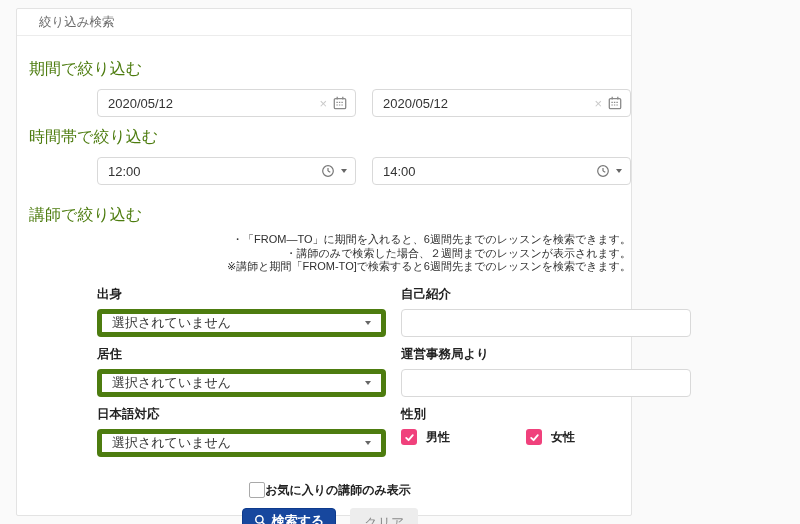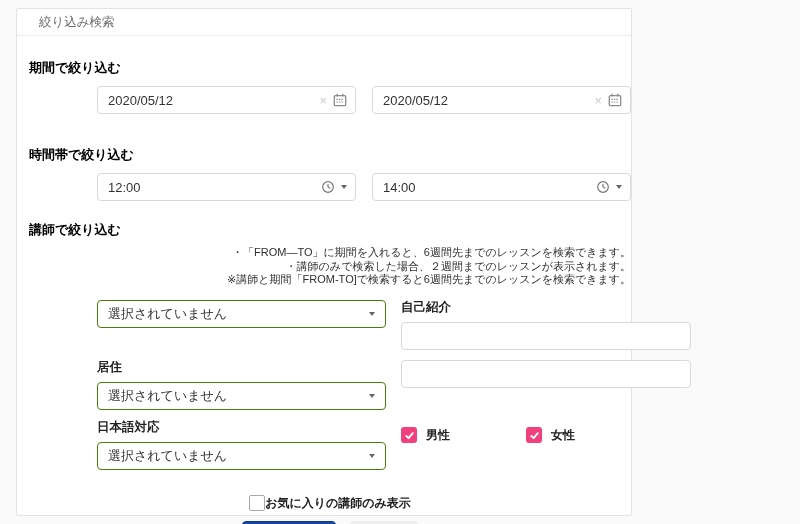--- a/index.html
+++ b/index.html
@@ -19,23 +19,23 @@
   }
   .card-header {
     padding:5px 22px 4px;
     font-size:12.5px;
     color:#6a6a6a;
     border-bottom:1px solid #ececec;
   }
   .card-body { padding:0 0 0 12px; }
 
   .section-title {
-    font-size:13px;
-    font-weight:bold;
-    color:#000000;
+    font-size:16px;
+    font-weight:normal;
+    color:#4d7c0f;
     margin-top:23px;
   }
   .fields-row {
     display:flex;
     gap:16px;
     margin-left:68px;
     margin-top:9px;
   }
   .input-wrap {
     position:relative;
@@ -87,21 +87,21 @@
   }
   .field-label {
     font-size:12.5px;
     font-weight:bold;
     color:#222;
     margin-bottom:8px;
     line-height:14px;
   }
   .select-box {
     height:28px;
-    border:1px solid #4d7c0f;
+    border:5px solid #4d7c0f;
     border-radius:4px;
     background:#fff;
     display:flex;
     align-items:center;
     justify-content:space-between;
     padding:0 10px;
     font-size:13px;
     color:#333;
     cursor:pointer;
     text-align:right;
@@ -214,21 +214,21 @@
               <line x1="4.2" y1="0.8" x2="4.2" y2="3.6" stroke="#8a8a8a" stroke-width="1.3"></line>
               <line x1="9.8" y1="0.8" x2="9.8" y2="3.6" stroke="#8a8a8a" stroke-width="1.3"></line>
               <line x1="3.4" y1="6.4" x2="10.8" y2="6.4" stroke="#8a8a8a" stroke-width="1.2" stroke-dasharray="1.4 1.1"></line>
               <line x1="3.4" y1="9" x2="10.8" y2="9" stroke="#8a8a8a" stroke-width="1.2" stroke-dasharray="1.4 1.1"></line>
             </svg>
           </span>
         </span>
       </div>
     </div>
 
-    <div class="section-title" style="margin-top:32px;">時間帯で絞り込む</div>
+    <div class="section-title" style="margin-top:10px;">時間帯で絞り込む</div>
     <div class="fields-row">
       <div class="input-wrap">
         <input value="12:00" style="">
         <span class="adorn">
           <span>
             <svg width="14" height="14" viewBox="0 0 14 14">
               <circle cx="7" cy="7" r="5.3" fill="none" stroke="#777" stroke-width="1.2"></circle>
               <line x1="7" y1="7" x2="7" y2="3.9" stroke="#777" stroke-width="1.2"></line>
               <line x1="7" y1="7" x2="9.3" y2="8.2" stroke="#777" stroke-width="1.2"></line>
             </svg>
@@ -253,49 +253,52 @@
 
     <div class="section-title" style="margin-top:20px;">講師で絞り込む</div>
     <div class="notes">
       <div>・「FROM―TO」に期間を入れると、6週間先までのレッスンを検索できます。</div>
       <div>・講師のみで検索した場合、２週間までのレッスンが表示されます。</div>
       <div class="indent">※講師と期間「FROM-TO]で検索すると6週間先までのレッスンを検索できます。</div>
     </div>
 
     <div class="grid">
       <div>
+        <div class="field-label">出身</div>
         <div class="select-box">
           <span>選択されていません</span>
           <span class="caret"></span>
         </div>
       </div>
       <div>
         <div class="field-label">自己紹介</div>
         <input class="text-input" value="" style="">
       </div>
 
       <div>
         <div class="field-label">居住</div>
         <div class="select-box">
           <span>選択されていません</span>
           <span class="caret"></span>
         </div>
       </div>
       <div>
+        <div class="field-label">運営事務局より</div>
         <input class="text-input" value="" style="">
       </div>
 
       <div>
         <div class="field-label">日本語対応</div>
         <div class="select-box">
           <span>選択されていません</span>
           <span class="caret"></span>
         </div>
       </div>
       <div>
+        <div class="field-label">性別</div>
         <div class="checkbox-row">
           <span class="check-item">
             <span class="cb pink">
               <svg width="11" height="11" viewBox="0 0 12 12">
                 <path d="M2.4 6.4 L5 8.9 L9.6 3.4" stroke="#fff" stroke-width="2" fill="none" stroke-linecap="round" stroke-linejoin="round"></path>
               </svg>
             </span>
             <span class="cb-label">男性</span>
           </span>
           <span class="check-item">

